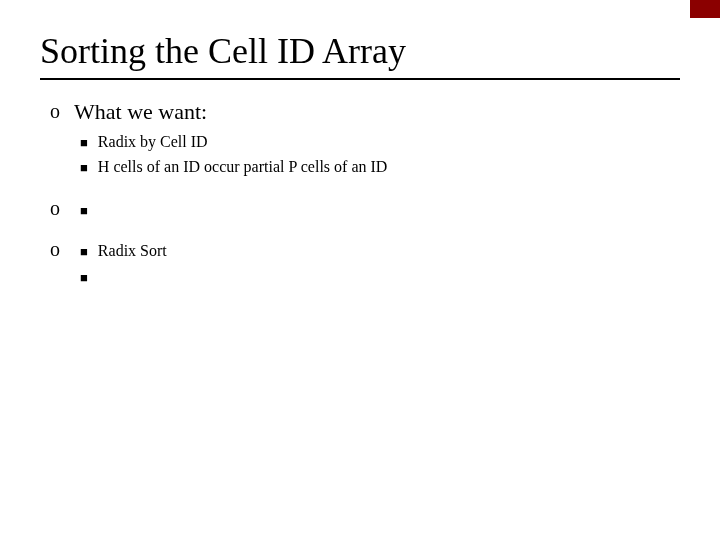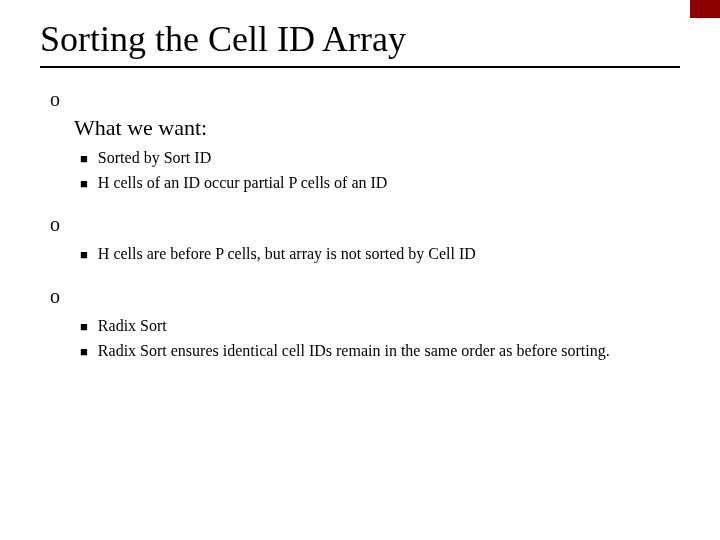--- a/index.html
+++ b/index.html
@@ -14,21 +14,21 @@
       background-color: #ffffff;
       font-family: 'Times New Roman', Times, serif;
       overflow: hidden;
       position: relative;
     }
 
     .slide-container {
       width: 720px;
       height: 540px;
       background: #ffffff;
-      padding: 8px 40px 20px 40px;
+      padding: 20px 40px 20px 40px;
       position: relative;
     }
 
     
     .top-right-bar {
       position: absolute;
       top: 0;
       right: 0;
       width: 30px;
       height: 18px;
@@ -59,21 +59,20 @@
     .bullet-marker {
       font-size: 20px;
       margin-right: 14px;
       margin-top: 2px;
       flex-shrink: 0;
       color: #000;
     }
 
     .bullet-content {
       flex: 1;
-      margin-top: 28px;
     }
 
     .main-bullet-text {
       font-size: 22px;
       color: #000000;
       line-height: 1.3;
     }
 
     .sub-bullets {
       margin-top: 4px;
@@ -111,52 +110,50 @@
 
   <div class="content-area">
 
     <div class="main-bullet">
       <span class="bullet-marker">o</span>
       <div class="bullet-content">
         <span class="main-bullet-text">What we want:</span>
         <div class="sub-bullets">
           <div class="sub-bullet">
             <span class="sub-bullet-marker">■</span>
-            <span class="sub-bullet-text">Sorted by Sort ID</span>
+            <span class="sub-bullet-text">Radix by Cell ID</span>
           </div>
           <div class="sub-bullet">
             <span class="sub-bullet-marker">■</span>
             <span class="sub-bullet-text">H cells of an ID occur partial P cells of an ID</span>
           </div>
         </div>
       </div>
     </div>
 
     <div class="main-bullet">
       <span class="bullet-marker">o</span>
       <div class="bullet-content">
         <div class="sub-bullets">
           <div class="sub-bullet">
             <span class="sub-bullet-marker">■</span>
-            <span class="sub-bullet-text">H cells are before P cells, but array is not sorted by Cell ID</span>
           </div>
         </div>
       </div>
     </div>
 
     <div class="main-bullet">
       <span class="bullet-marker">o</span>
       <div class="bullet-content">
         <div class="sub-bullets">
           <div class="sub-bullet">
             <span class="sub-bullet-marker">■</span>
             <span class="sub-bullet-text">Radix Sort</span>
           </div>
           <div class="sub-bullet">
             <span class="sub-bullet-marker">■</span>
-            <span class="sub-bullet-text">Radix Sort ensures identical cell IDs remain in the same order as before sorting.</span>
           </div>
         </div>
       </div>
     </div>
 
   </div>
 </div>
 
 </body></html>

